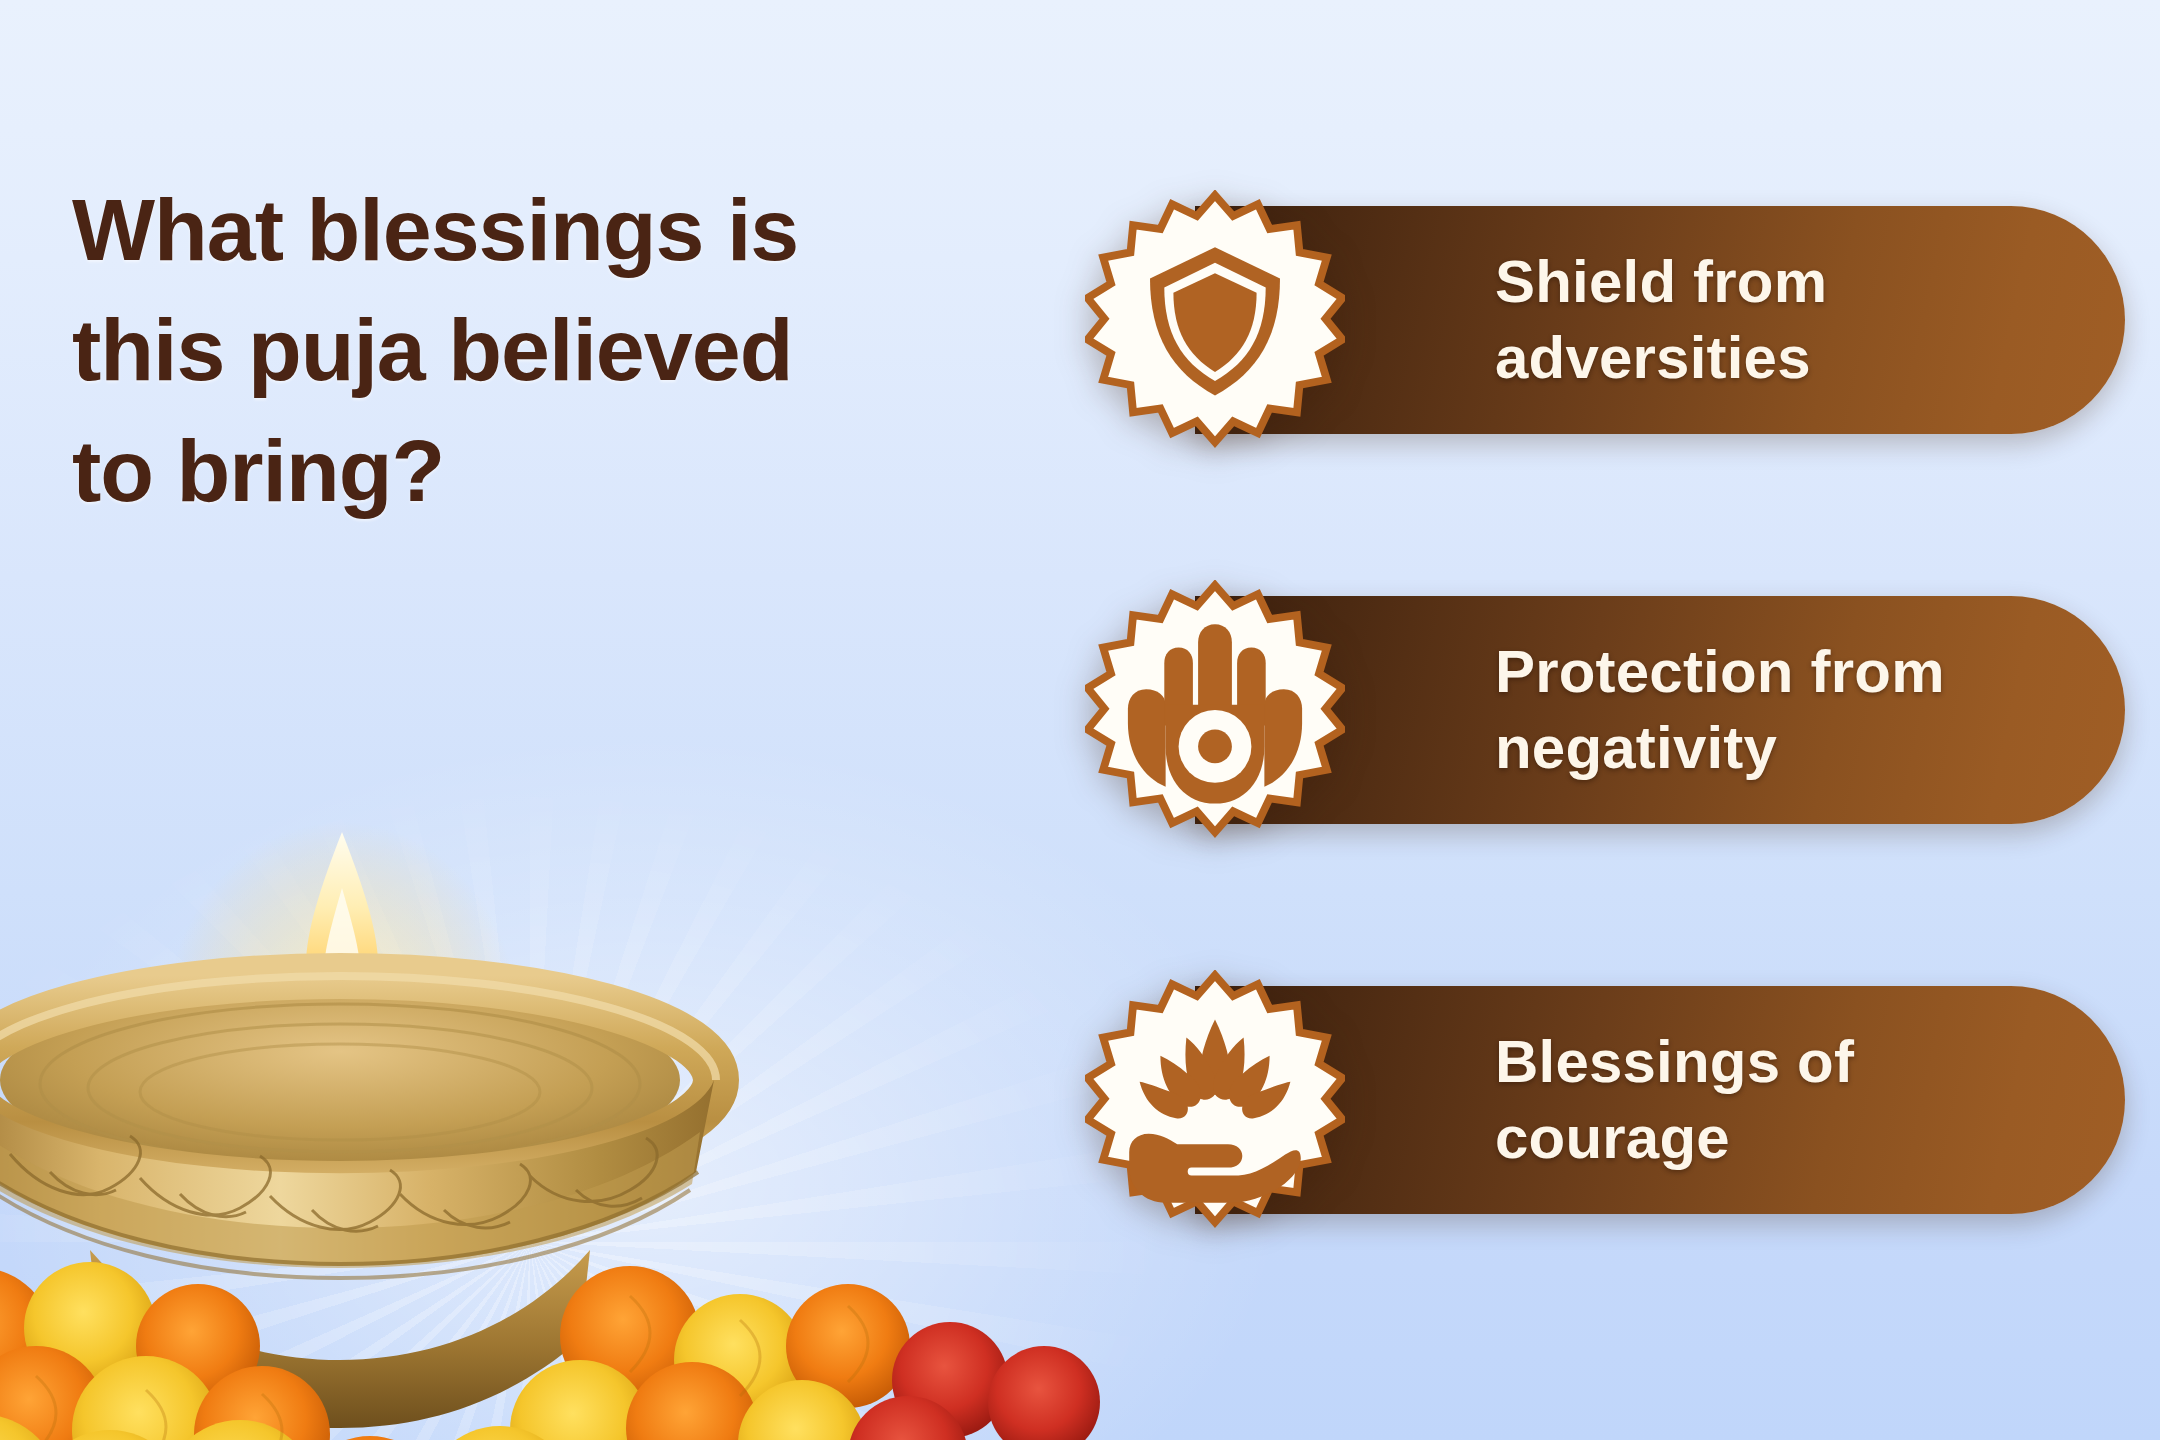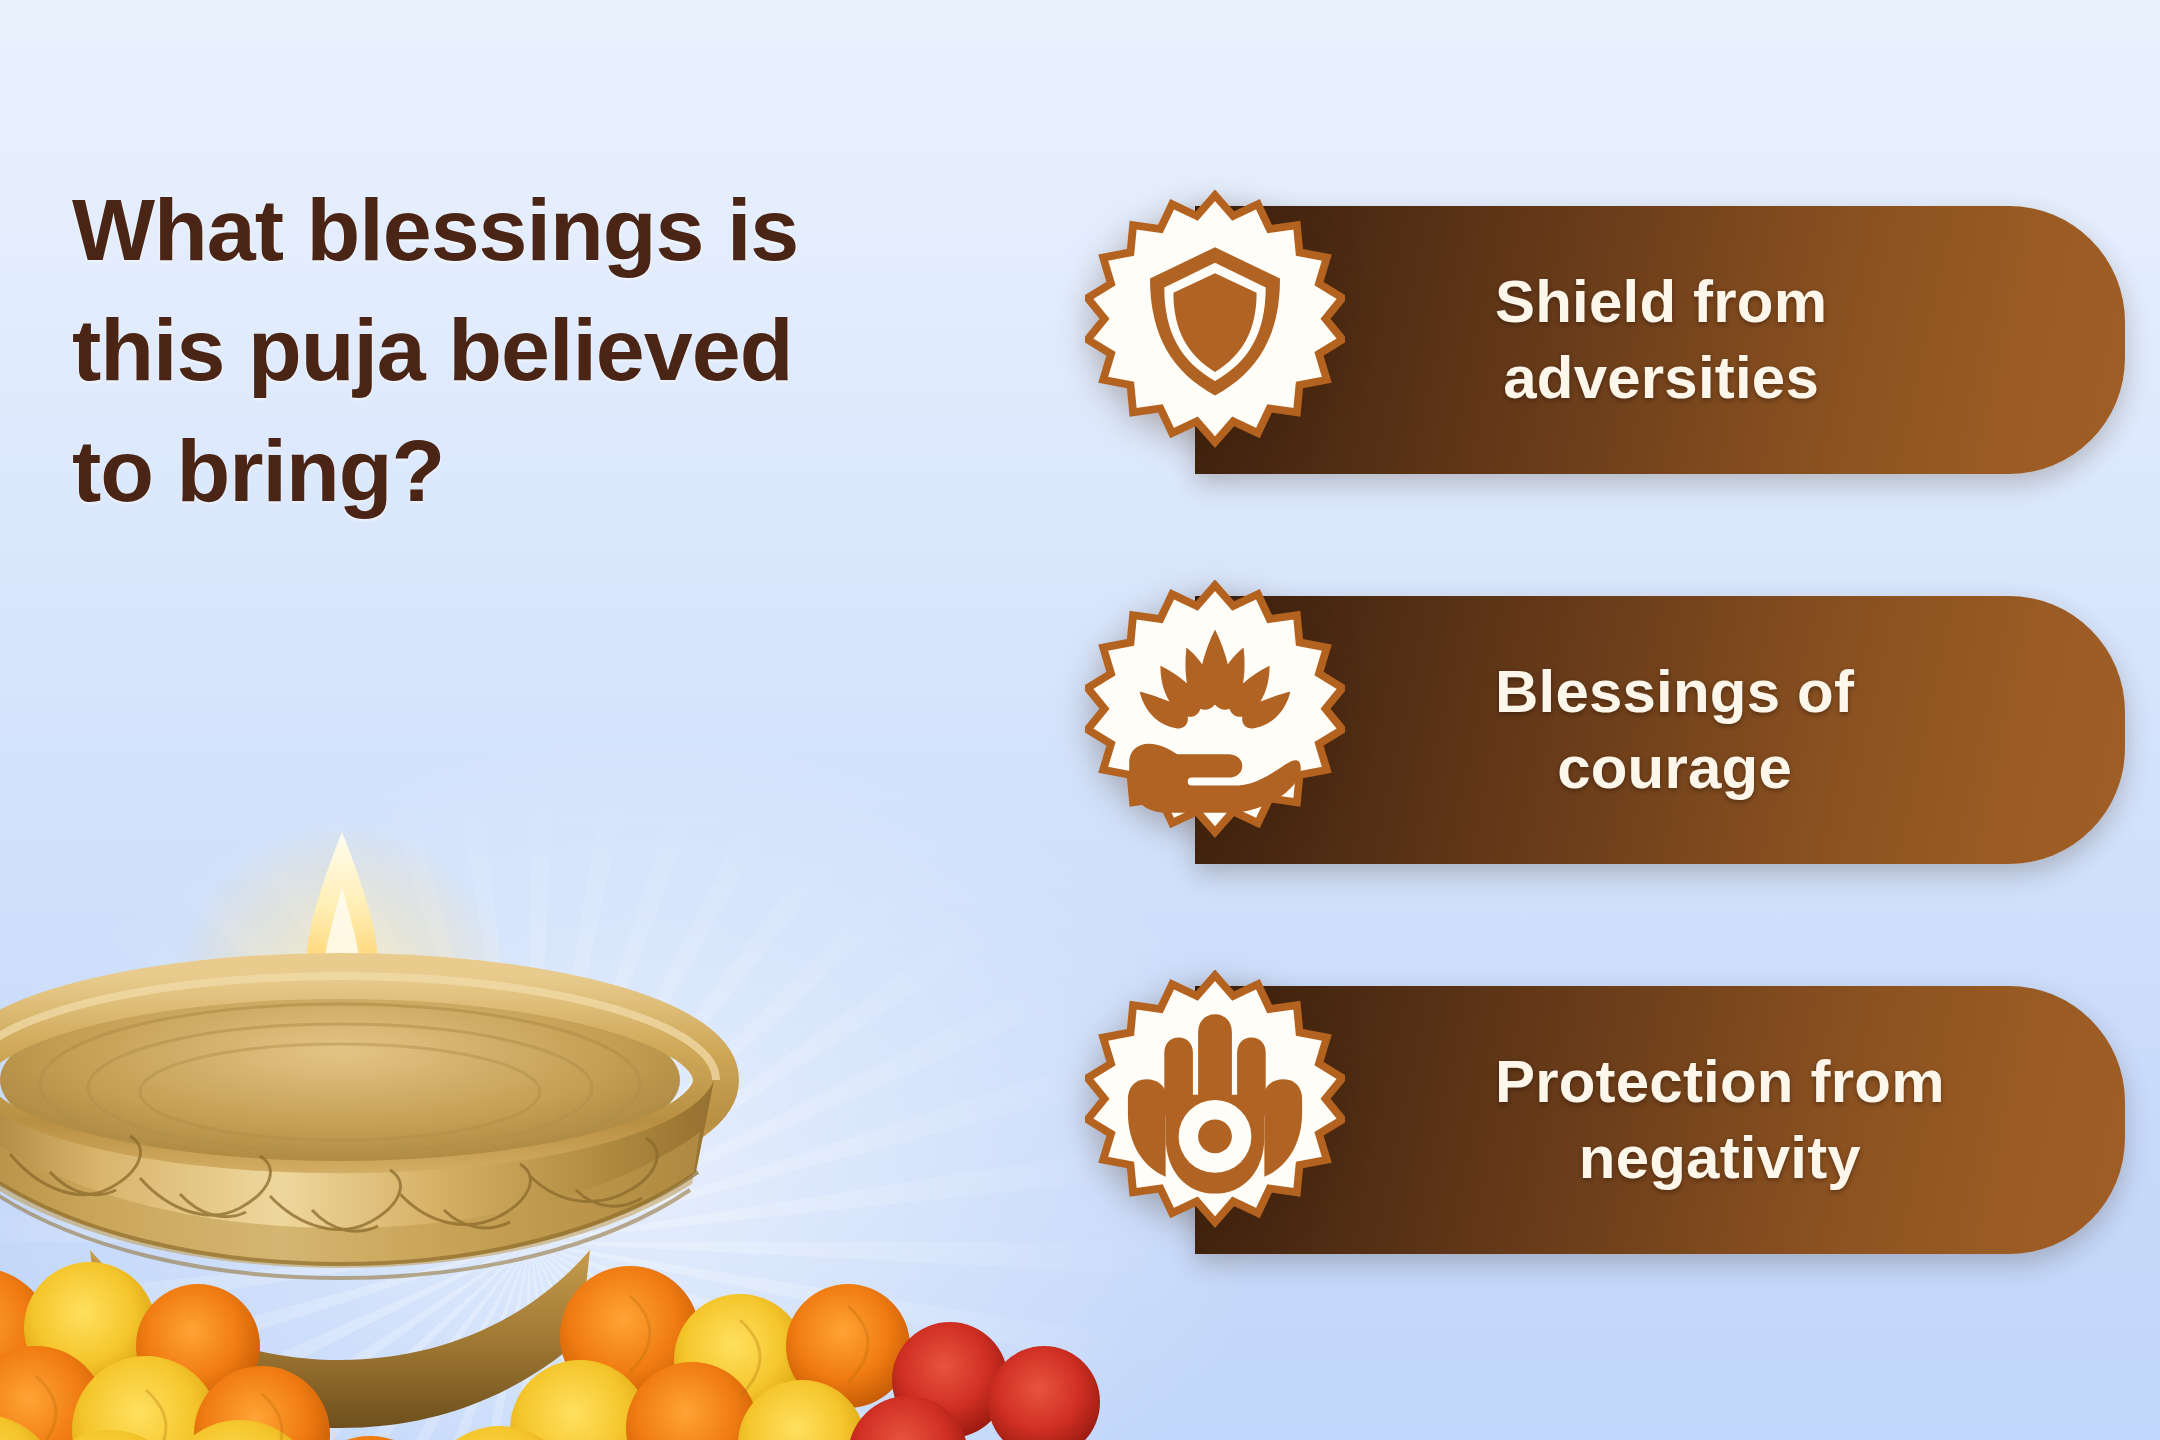--- a/index.html
+++ b/index.html
@@ -71,35 +71,34 @@
     display:flex;
     align-items:center;
   }
   .pill-row:last-child { margin-bottom:0; }
 
   .pill {
     position:absolute;
     left:110px;
     top:16px;
     width:930px;
-    height:268px;
+    height:228px;
     border-radius:0 116px 116px 0;
     background:linear-gradient(102deg,
         #3a1f0e 0%,
         #4c2a12 16%,
         #6b3d1a 42%,
         #8a5120 68%,
         #9a5b24 86%,
         #a05e25 100%);
     box-shadow:0 10px 26px rgba(60,30,10,0.24);
     display:flex;
     align-items:center;
     padding-left:300px;
     padding-right:60px;
-    text-align:center;
   }
 
   .pill-label {
     color:#fdf6ea;
     font-size:60px;
     font-weight:bold;
     line-height:1.27;
     letter-spacing:0.2px;
     text-shadow:0 2px 5px rgba(30,12,2,0.42);
     max-width:540px;
@@ -151,72 +150,72 @@
 
           <path class="glyph-hi" d="M100 56 L139 75 C139 110 126 132 100 147 C74 132 61 110 61 75 Z"></path>
           <path class="glyph" d="M100 64 L132 79 C132 108 121 127 100 140 C79 127 68 108 68 79 Z"></path>
         </svg>
       </div>
     </div>
 
     <div class="pill-row">
       <div class="pill">
         <div class="pill-label">
-          <span>Blessings of</span><br>
-          <span>courage</span>
+          <span>Protection from</span><br>
+          <span>negativity</span>
         </div>
       </div>
       <div class="badge">
         <svg viewBox="0 0 200 200" aria-hidden="true">
           <path class="scallop-fill" d="M100 4 L114 20 L133 11 L142 30 L163 27 L165 48 L186 52 L180 72 L198 83 L185 99 L198 115 L180 126 L186 146 L165 150 L163 171 L142 168 L133 187 L114 178 L100 194 L86 178 L67 187 L58 168 L37 171 L35 150 L14 146 L20 126 L2 115 L15 99 L2 83 L20 72 L14 52 L35 48 L37 27 L58 30 L67 11 L86 20 Z"></path>
           <path class="scallop-line" d="M100 4 L114 20 L133 11 L142 30 L163 27 L165 48 L186 52 L180 72 L198 83 L185 99 L198 115 L180 126 L186 146 L165 150 L163 171 L142 168 L133 187 L114 178 L100 194 L86 178 L67 187 L58 168 L37 171 L35 150 L14 146 L20 126 L2 115 L15 99 L2 83 L20 72 L14 52 L35 48 L37 27 L58 30 L67 11 L86 20 Z"></path>
           <g>
 
-            <path class="glyph" d="M100 38 C92 54 88 70 88 82 C88 90 93 96 100 96 C107 96 112 90 112 82 C112 70 108 54 100 38 Z"></path>
-
-            <path class="glyph" d="M78 52 C76 70 78 86 84 95 C88 101 95 101 99 97 C103 92 102 85 98 78 C93 68 86 58 78 52 Z"></path>
-            <path class="glyph" d="M122 52 C124 70 122 86 116 95 C112 101 105 101 101 97 C97 92 98 85 102 78 C107 68 114 58 122 52 Z"></path>
-
-            <path class="glyph" d="M58 66 C58 84 65 98 76 104 C82 107 88 104 89 98 C90 91 86 85 79 80 C72 74 65 69 58 66 Z"></path>
-            <path class="glyph" d="M142 66 C142 84 135 98 124 104 C118 107 112 104 111 98 C110 91 114 85 121 80 C128 74 135 69 142 66 Z"></path>
-
-            <path class="glyph" d="M42 86 C46 102 57 112 70 114 C76 115 80 111 79 105 C78 99 72 95 64 93 C55 90 48 87 42 86 Z"></path>
-            <path class="glyph" d="M158 86 C154 102 143 112 130 114 C124 115 120 111 121 105 C122 99 128 95 136 93 C145 90 152 87 158 86 Z"></path>
-
-            <path class="glyph" d="M34 140 C34 132 40 126 49 126 C58 126 64 130 71 134 L110 134 C117 134 121 138 121 143 C121 148 117 152 110 152 L82 152 C80 152 79 153 79 155 C79 157 80 158 82 158 L118 158 C130 158 142 150 154 142 C160 138 166 136 166 145 C166 152 160 160 150 167 C138 175 124 179 112 179 L62 179 C46 179 34 168 34 152 Z"></path>
+            <path class="glyph" d="M47 84 C38 84 33 91 33 99 L33 110 C33 134 45 152 62 159 L62 96 C62 89 56 84 47 84 Z"></path>
+            <path class="glyph" d="M153 84 C162 84 167 91 167 99 L167 110 C167 134 155 152 138 159 L138 96 C138 89 144 84 153 84 Z"></path>
+
+            <path class="glyph" d="M72 52 C65 52 61 57 61 64 L61 112 L83 112 L83 64 C83 57 79 52 72 52 Z"></path>
+            <path class="glyph" d="M128 52 C135 52 139 57 139 64 L139 112 L117 112 L117 64 C117 57 121 52 128 52 Z"></path>
+
+            <path class="glyph" d="M100 34 C92 34 87 40 87 48 L87 112 L113 112 L113 48 C113 40 108 34 100 34 Z"></path>
+
+            <path class="glyph" d="M62 96 L138 96 L138 128 C138 155 122 172 100 172 C78 172 62 155 62 128 Z"></path>
+
+            <circle class="glyph-hi" cx="100" cy="128" r="28"></circle>
+            <circle class="glyph" cx="100" cy="128" r="13"></circle>
           </g>
         </svg>
       </div>
     </div>
 
     <div class="pill-row">
       <div class="pill">
         <div class="pill-label">
-          <span>Protection from</span><br>
-          <span>negativity</span>
+          <span>Blessings of</span><br>
+          <span>courage</span>
         </div>
       </div>
       <div class="badge">
         <svg viewBox="0 0 200 200" aria-hidden="true">
           <path class="scallop-fill" d="M100 4 L114 20 L133 11 L142 30 L163 27 L165 48 L186 52 L180 72 L198 83 L185 99 L198 115 L180 126 L186 146 L165 150 L163 171 L142 168 L133 187 L114 178 L100 194 L86 178 L67 187 L58 168 L37 171 L35 150 L14 146 L20 126 L2 115 L15 99 L2 83 L20 72 L14 52 L35 48 L37 27 L58 30 L67 11 L86 20 Z"></path>
           <path class="scallop-line" d="M100 4 L114 20 L133 11 L142 30 L163 27 L165 48 L186 52 L180 72 L198 83 L185 99 L198 115 L180 126 L186 146 L165 150 L163 171 L142 168 L133 187 L114 178 L100 194 L86 178 L67 187 L58 168 L37 171 L35 150 L14 146 L20 126 L2 115 L15 99 L2 83 L20 72 L14 52 L35 48 L37 27 L58 30 L67 11 L86 20 Z"></path>
           <g>
 
-            <path class="glyph" d="M47 84 C38 84 33 91 33 99 L33 110 C33 134 45 152 62 159 L62 96 C62 89 56 84 47 84 Z"></path>
-            <path class="glyph" d="M153 84 C162 84 167 91 167 99 L167 110 C167 134 155 152 138 159 L138 96 C138 89 144 84 153 84 Z"></path>
-
-            <path class="glyph" d="M72 52 C65 52 61 57 61 64 L61 112 L83 112 L83 64 C83 57 79 52 72 52 Z"></path>
-            <path class="glyph" d="M128 52 C135 52 139 57 139 64 L139 112 L117 112 L117 64 C117 57 121 52 128 52 Z"></path>
-
-            <path class="glyph" d="M100 34 C92 34 87 40 87 48 L87 112 L113 112 L113 48 C113 40 108 34 100 34 Z"></path>
-
-            <path class="glyph" d="M62 96 L138 96 L138 128 C138 155 122 172 100 172 C78 172 62 155 62 128 Z"></path>
-
-            <circle class="glyph-hi" cx="100" cy="128" r="28"></circle>
-            <circle class="glyph" cx="100" cy="128" r="13"></circle>
+            <path class="glyph" d="M100 38 C92 54 88 70 88 82 C88 90 93 96 100 96 C107 96 112 90 112 82 C112 70 108 54 100 38 Z"></path>
+
+            <path class="glyph" d="M78 52 C76 70 78 86 84 95 C88 101 95 101 99 97 C103 92 102 85 98 78 C93 68 86 58 78 52 Z"></path>
+            <path class="glyph" d="M122 52 C124 70 122 86 116 95 C112 101 105 101 101 97 C97 92 98 85 102 78 C107 68 114 58 122 52 Z"></path>
+
+            <path class="glyph" d="M58 66 C58 84 65 98 76 104 C82 107 88 104 89 98 C90 91 86 85 79 80 C72 74 65 69 58 66 Z"></path>
+            <path class="glyph" d="M142 66 C142 84 135 98 124 104 C118 107 112 104 111 98 C110 91 114 85 121 80 C128 74 135 69 142 66 Z"></path>
+
+            <path class="glyph" d="M42 86 C46 102 57 112 70 114 C76 115 80 111 79 105 C78 99 72 95 64 93 C55 90 48 87 42 86 Z"></path>
+            <path class="glyph" d="M158 86 C154 102 143 112 130 114 C124 115 120 111 121 105 C122 99 128 95 136 93 C145 90 152 87 158 86 Z"></path>
+
+            <path class="glyph" d="M34 140 C34 132 40 126 49 126 C58 126 64 130 71 134 L110 134 C117 134 121 138 121 143 C121 148 117 152 110 152 L82 152 C80 152 79 153 79 155 C79 157 80 158 82 158 L118 158 C130 158 142 150 154 142 C160 138 166 136 166 145 C166 152 160 160 150 167 C138 175 124 179 112 179 L62 179 C46 179 34 168 34 152 Z"></path>
           </g>
         </svg>
       </div>
     </div>
 
   </div>
 
   <svg style="position:absolute; left:-60px; bottom:0; width:1200px; height:660px;" viewBox="0 0 1200 660" aria-hidden="true">
     <defs>
       <linearGradient id="brassRim" x1="0" y1="0" x2="0" y2="1">

